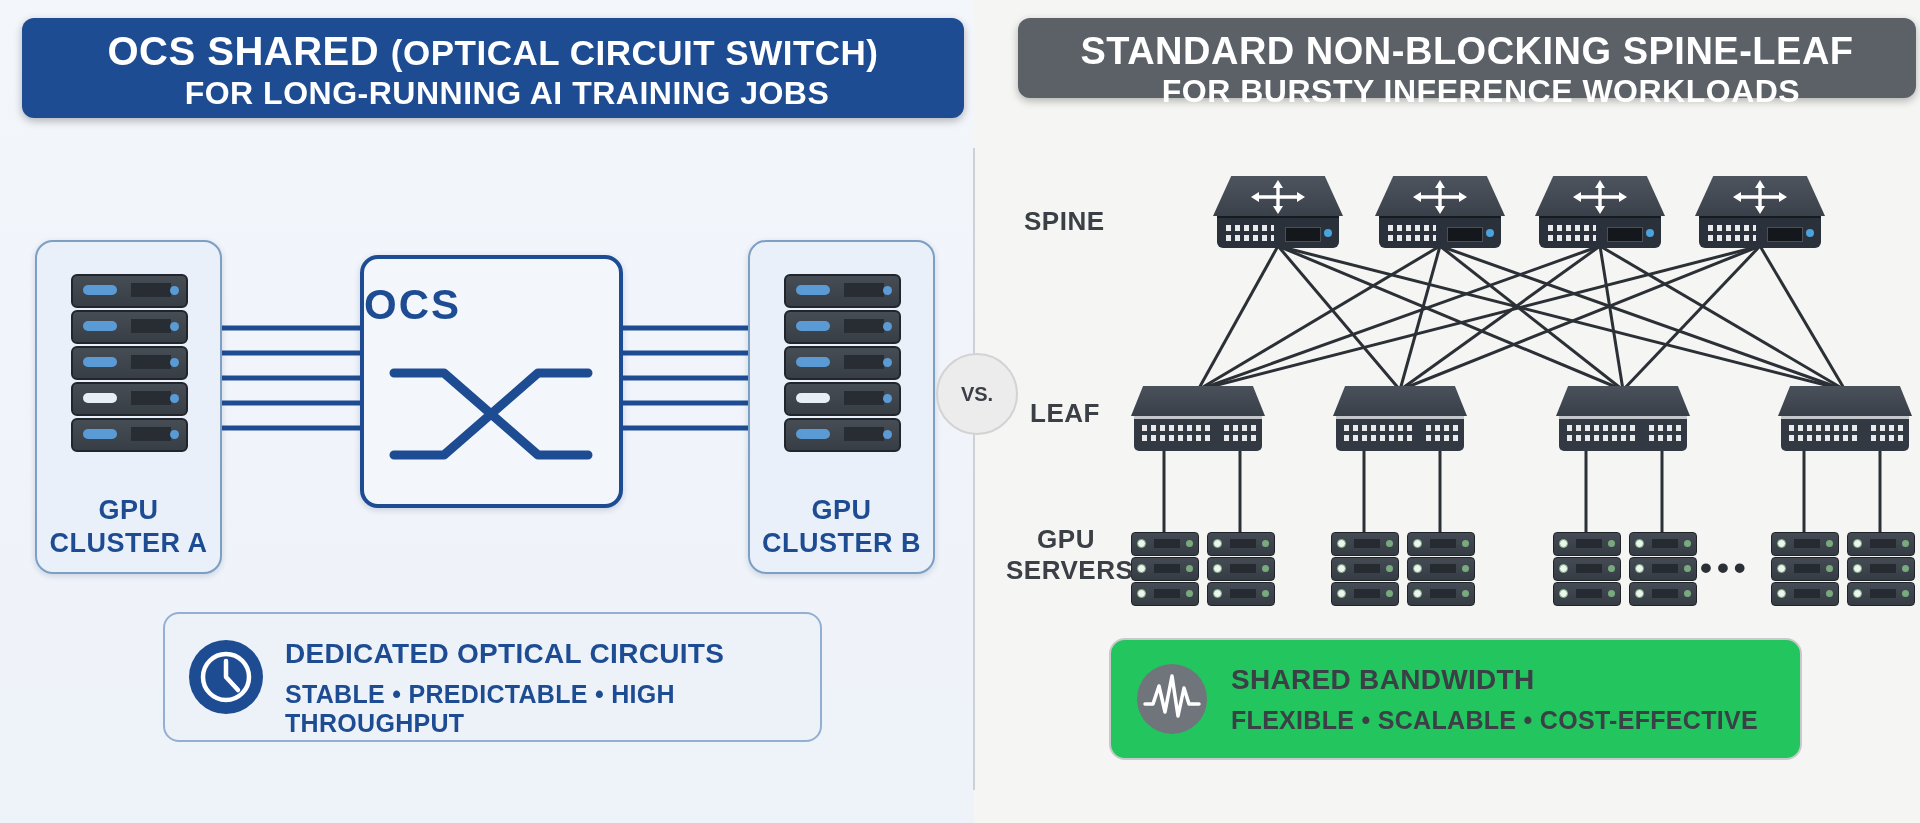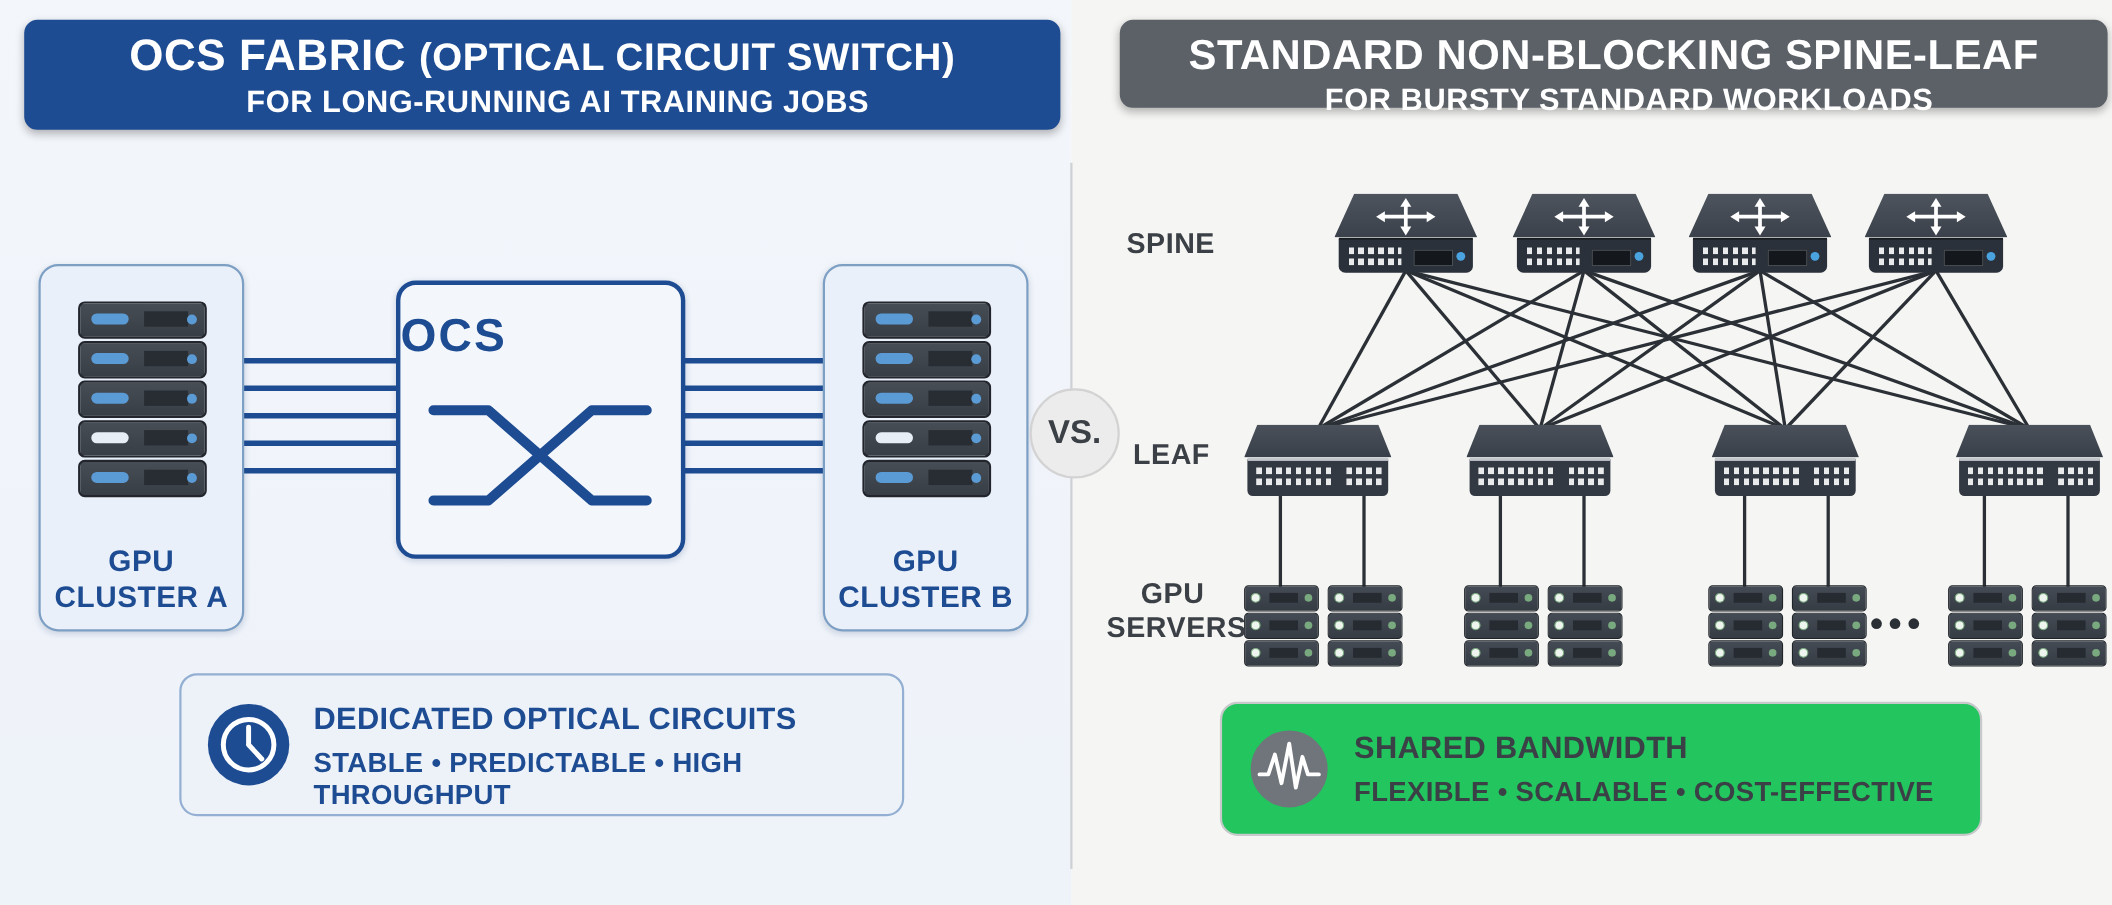--- a/index.html
+++ b/index.html
@@ -15,21 +15,21 @@
     background:#f5f5f3;}
   .divider{position:absolute;left:973px;top:148px;width:2px;height:642px;background:#cdd0d4;}
 
   
   .hdr{position:absolute;top:18px;border-radius:12px;color:#fff;text-align:center;
     box-shadow:0 3px 8px rgba(0,0,0,.28);}
   .hdr-left{left:22px;width:942px;height:100px;background:var(--left-accent,#1e4c93);}
   .hdr-right{left:1018px;width:898px;height:80px;background:var(--right-header,#5b6167);}
   .hdr .l1{margin-top:10px;font-size:40px;line-height:46px;letter-spacing:.5px;}
   .hdr .l1 .paren{font-size:35px;}
-  .hdr .l2{font-size:28px;line-height:34px;letter-spacing:.5px;margin-left:28px;}
+  .hdr .l2{font-size:32px;line-height:34px;letter-spacing:.5px;margin-left:28px;}
   .hdr-right .l1{font-size:38px;}
 
   
   #wires{position:absolute;left:0;top:0;width:1920px;height:823px;z-index:1;}
   .box{z-index:2;}
 
   
   .cluster{position:absolute;top:240px;width:183px;height:330px;border-radius:18px;
     background:#e9f0f9;border:2px solid #7d9fc4;box-shadow:0 2px 6px rgba(30,60,110,.18);z-index:2;}
   .lserver{position:absolute;left:34px;width:113px;height:30px;border-radius:6px;
@@ -51,21 +51,21 @@
   .ocs-title{margin-top:22px;text-align:left;color:var(--left-accent,#1e4c93);
     font-size:42px;letter-spacing:2px;}
   .ocs-glyph{position:absolute;left:22px;top:100px;}
   .ocs-glyph path{fill:none;stroke:var(--left-accent,#1e4c93);stroke-width:9;
     stroke-linecap:round;stroke-linejoin:round;}
 
   
   .vs{position:absolute;left:936px;top:353px;width:78px;height:78px;border-radius:50%;
     background:#ececec;border:2px solid #d3d3d3;z-index:3;
     display:flex;align-items:center;justify-content:center;
-    color:#3b4046;font-size:30px;}
+    color:#3b4046;font-size:20px;}
 
   
   .info{position:absolute;border-radius:16px;z-index:2;}
   .info-left{left:163px;top:612px;width:655px;height:126px;background:#edf2f9;
     border:2px solid #93afd2;}
   .info-right{left:1109px;top:638px;width:689px;height:118px;background:#22c55e;
     border:2px solid #c7c9cb;}
   .badge{position:absolute;border-radius:50%;display:flex;align-items:center;justify-content:center;}
   .badge-clock{left:24px;top:26px;width:74px;height:74px;background:var(--left-accent,#1e4c93);}
   .badge-wave{left:26px;top:24px;width:70px;height:70px;background:#70757b;}
@@ -173,29 +173,29 @@
         <line x1="1440" y1="446" x2="1440" y2="534"></line>
       <line x1="1586" y1="446" x2="1586" y2="534"></line>
         <line x1="1662" y1="446" x2="1662" y2="534"></line>
       <line x1="1804" y1="446" x2="1804" y2="534"></line>
         <line x1="1880" y1="446" x2="1880" y2="534"></line>
     </g>
   </svg>
 
   <div class="hdr hdr-left box">
     <div class="l1">
-      <span>OCS FABRIC</span>
+      <span>OCS SHARED</span>
       <span class="paren">(OPTICAL CIRCUIT SWITCH)</span>
     </div>
     <div class="l2">FOR LONG-RUNNING AI TRAINING JOBS</div>
   </div>
 
   <div class="hdr hdr-right box">
     <div class="l1">STANDARD NON-BLOCKING SPINE-LEAF</div>
-    <div class="l2">FOR BURSTY STANDARD WORKLOADS</div>
+    <div class="l2">FOR BURSTY INFERENCE WORKLOADS</div>
   </div>
 
   <div class="cluster" style="left:35px">
     <div class="lserver" style="top:32px"></div>
     <div class="lserver" style="top:68px"></div>
     <div class="lserver" style="top:104px"></div>
     <div class="lserver" style="top:140px"></div>
     <div class="lserver" style="top:176px"></div>
     <div class="cluster-label">
       <div>GPU</div>

